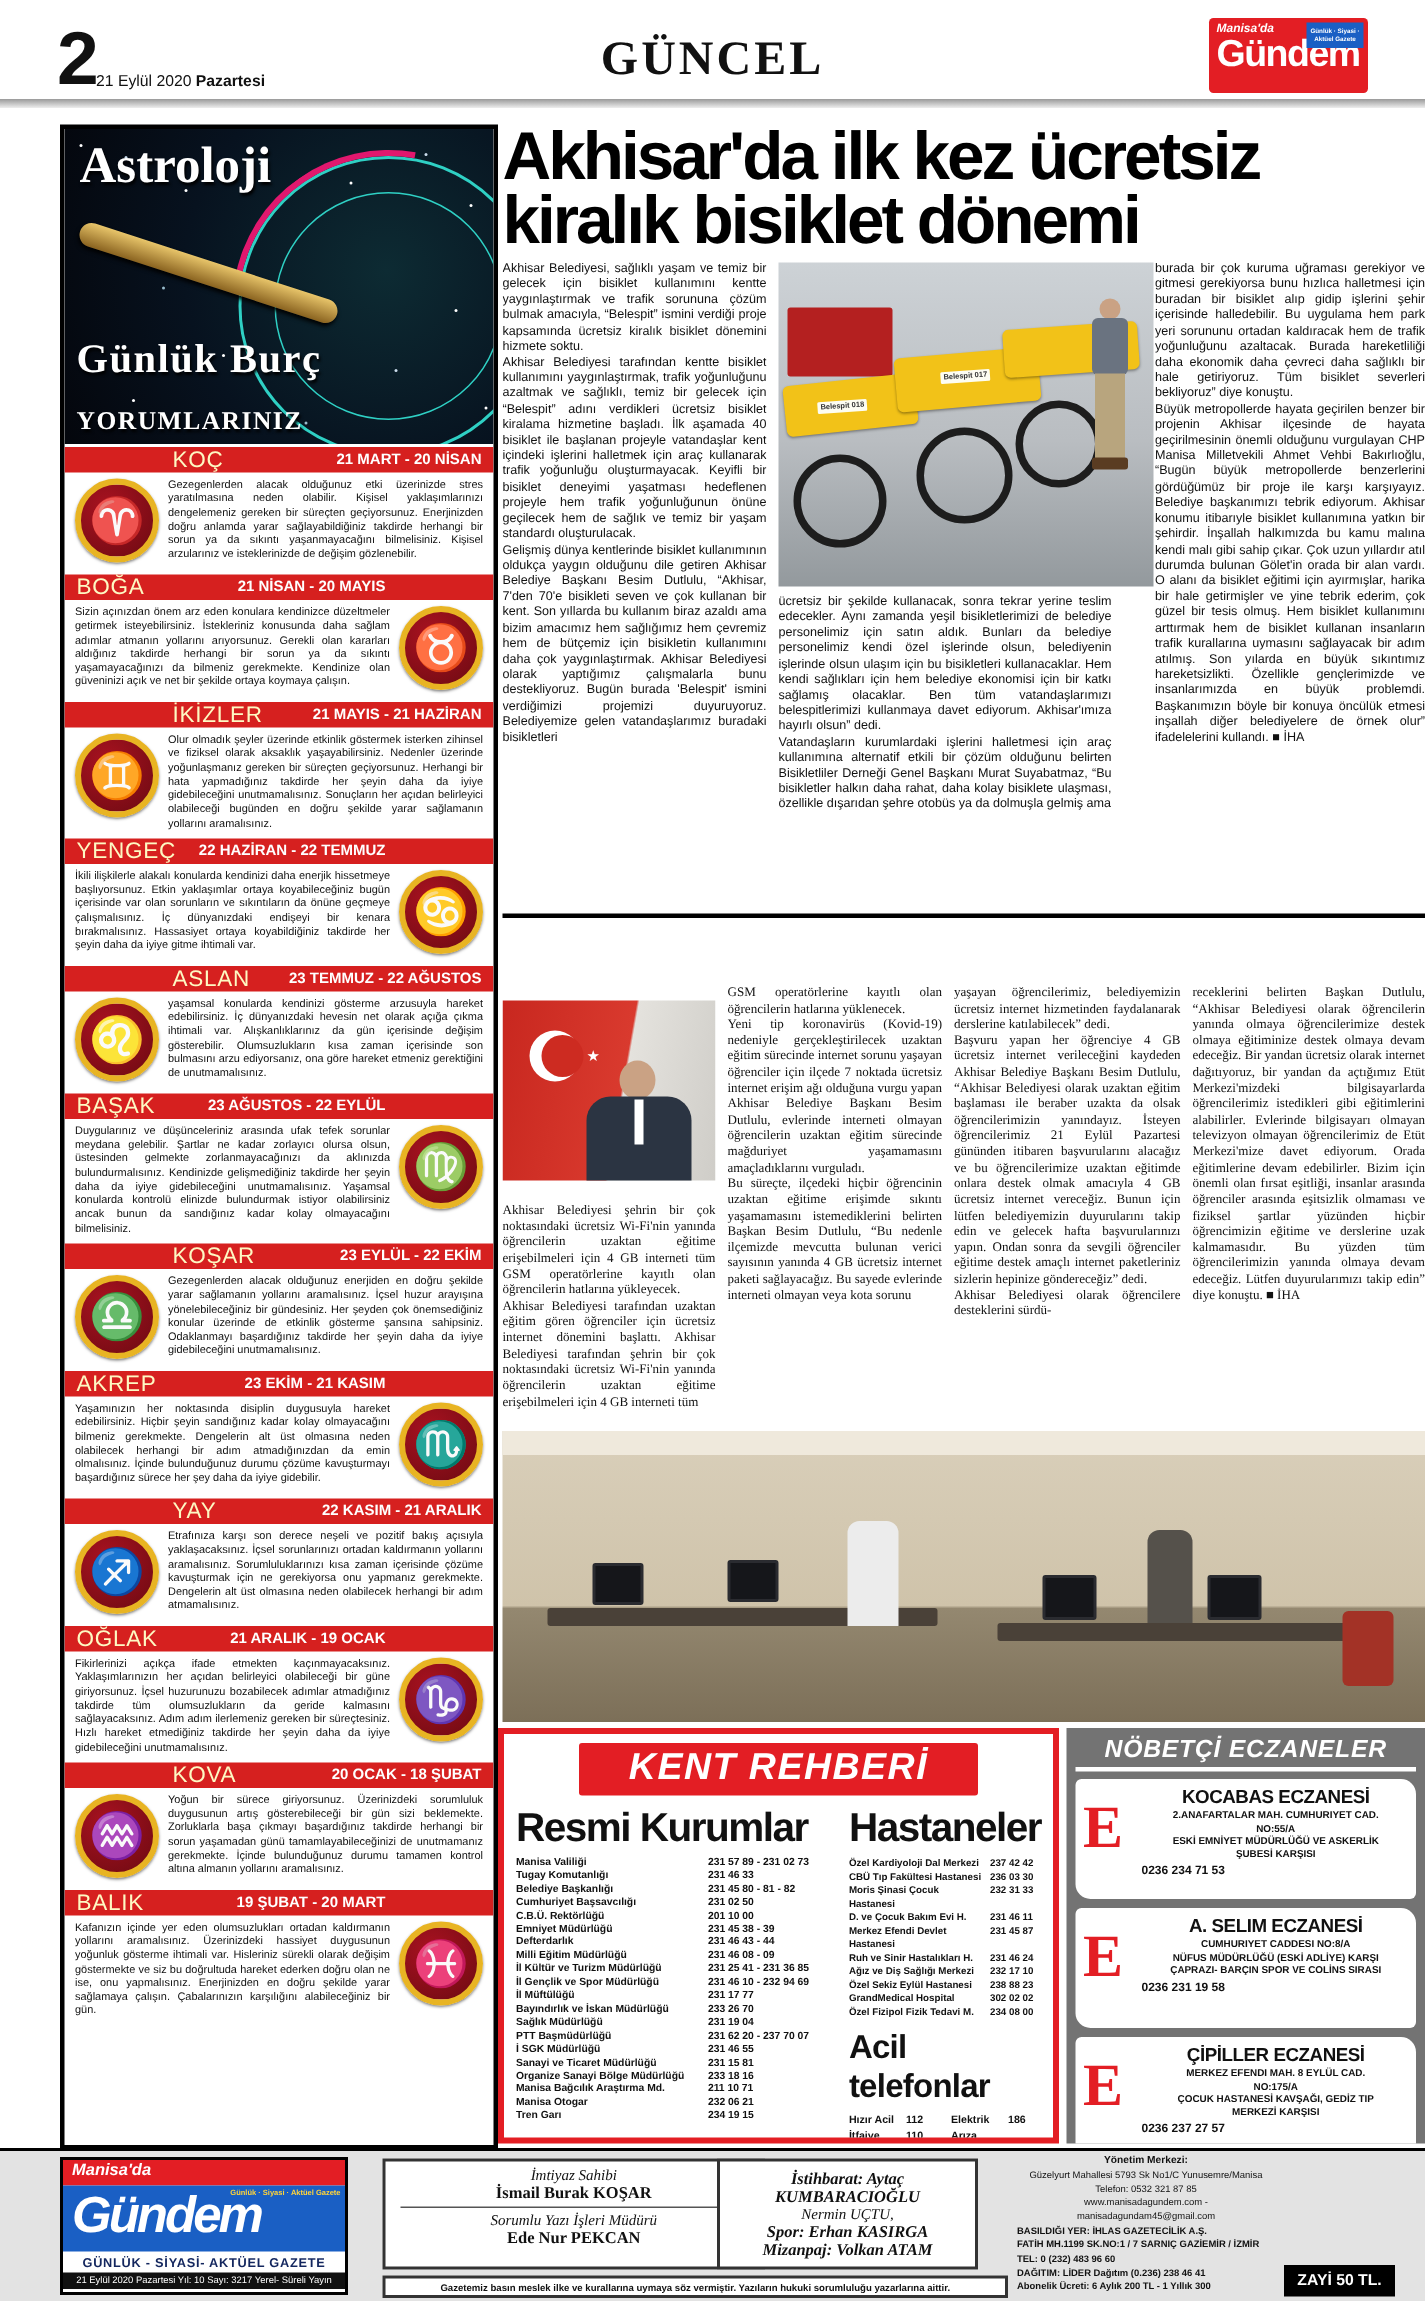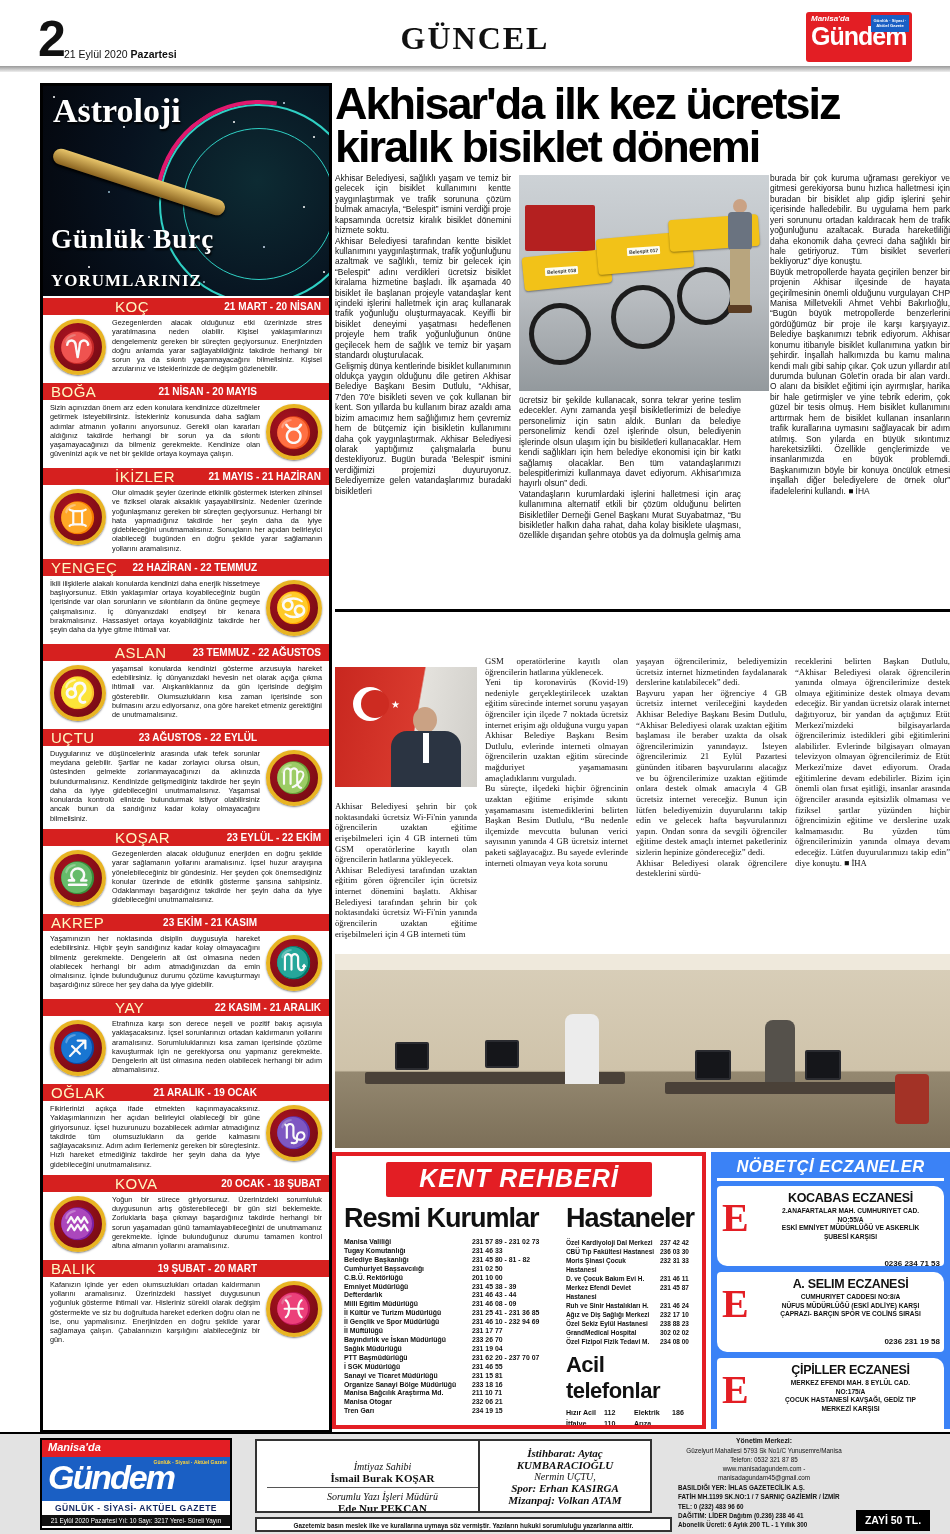--- a/index.html
+++ b/index.html
@@ -109,42 +109,42 @@
   .krow .p{width:84px}
   .hrow{display:flex;font-size:6.5px;font-weight:700;line-height:9px}
   .hrow .n{flex:1;padding-right:2px}
   .hrow .p{width:34px}
   .acil-wrap{display:flex;gap:8px}
   .acil-wrap>div{flex:1}
   .arow{display:flex;font-size:7.1px;font-weight:700;line-height:11px}
   .arow .n{flex:1}
   .arow .p{width:22px}
   
-  .ecz{left:711px;top:1152px;width:239px;height:277px;background:#3b82f6;padding:3px 6px;overflow:hidden}
+  .ecz{left:711px;top:1152px;width:239px;height:277px;background:#737373;padding:3px 6px;overflow:hidden}
   .ecz-title{color:#fff;font-weight:900;font-style:italic;text-align:center;font-size:16.5px;
     letter-spacing:.5px;padding:2px 0;border-bottom:3px solid #fff;margin-bottom:5px}
   .ecard{background:#fff;border-radius:4px 10px 4px 10px;margin-bottom:6px;height:80px;position:relative;
     padding:5px 4px 3px 44px;overflow:hidden}
   .ecard .E{position:absolute;left:5px;top:12px;font-size:40px;font-weight:900;color:#e31e24;
     font-family:"Liberation Serif",serif;line-height:1}
   .ecard .ename{font-size:12.5px;font-weight:900;text-align:center;letter-spacing:-.3px;margin-bottom:2px}
   .ecard .eaddr{font-size:6.6px;font-weight:700;text-align:center;white-space:pre-line;line-height:1.3}
-  .ecard .ephone{font-size:8px;font-weight:700;text-align:right;margin-top:18px}
+  .ecard .ephone{font-size:8px;font-weight:700;text-align:left;margin-top:1px}
   
   .footer{left:0;top:1432px;width:950px;height:102px;background:#e3e3e3;border-top:2px solid #000}
   .flogo{position:absolute;left:40px;top:4px;width:192px;height:92px;border:2px solid #000;background:#fff;overflow:hidden}
   .flogo .f-red{background:#e31e24;color:#fff;font-style:italic;font-weight:900;font-size:11px;padding:1px 6px;height:17px}
   .flogo .f-blue{background:#1a5fc4;height:44px;position:relative}
   .flogo .f-gundem{color:#fff;font-weight:900;font-size:34px;letter-spacing:-2px;line-height:1;padding:3px 6px;font-style:italic}
   .flogo .f-tag{position:absolute;right:3px;top:2px;color:#ffd43a;font-size:5px;font-weight:700}
   .flogo .f-gaz{color:#13265e;font-weight:900;font-size:8.5px;text-align:center;padding-top:2px;letter-spacing:.5px}
   .flogo .f-issue{background:#111;color:#fff;font-size:6.3px;text-align:center;padding:2px 0;margin-top:2px}
   .fbox{position:absolute;background:#fff;border:2px solid #333;text-align:center;
     font-family:"Liberation Serif",serif;overflow:hidden}
-  .fbox1{left:255px;top:5px;width:255px;height:74px;padding-top:20px}
+  .fbox1{left:255px;top:5px;width:255px;height:74px;padding-top:4px}
   .fbox2{left:478px;top:5px;width:174px;height:74px;padding-top:6px}
   .flabel{font-style:italic;font-size:10px}
   .fname{font-weight:900;font-size:11px}
   .fsep{border-top:1.5px solid #555;margin:3px 10px}
   .fpledge{left:255px;top:83px;width:417px;height:15px;padding-top:3px;font-size:6.4px;font-weight:900;
     font-family:"Liberation Sans",sans-serif}
   .fright{position:absolute;left:678px;top:2px;width:172px;font-size:6.3px;line-height:1.45;text-align:center}
   .fright .yt{font-weight:900;font-size:6.8px}
   .fright .yl{white-space:pre-line}
   .fright .bl{white-space:pre-line;text-align:left;font-weight:700;margin-top:1px}
@@ -222,21 +222,21 @@
       <span class="sign-name">ASLAN</span>
       <span class="sign-dates">23 TEMMUZ - 22 AĞUSTOS</span>
     </div>
     <div class="sign-body">
       <div class="sign-icon">♌</div>
       <p class="sign-text">yaşamsal konularda kendinizi gösterme arzusuyla hareket edebilirsiniz. İç dünyanızdaki hevesin net olarak açığa çıkma ihtimali var. Alışkanlıklarınız da gün içerisinde değişim gösterebilir. Olumsuzlukların kısa zaman içerisinde son bulmasını arzu ediyorsanız, ona göre hareket etmeniz gerektiğini de unutmamalısınız.</p>
     </div>
   </div>
   <div class="sign-block iconright">
     <div class="sign-bar">
-      <span class="sign-name">UÇTU</span>
+      <span class="sign-name">BAŞAK</span>
       <span class="sign-dates">23 AĞUSTOS - 22 EYLÜL</span>
     </div>
     <div class="sign-body">
       <div class="sign-icon">♍</div>
       <p class="sign-text">Duygularınız ve düşünceleriniz arasında ufak tefek sorunlar meydana gelebilir. Şartlar ne kadar zorlayıcı olursa olsun, üstesinden gelmekte zorlanmayacağınızı da aklınızda bulundurmalısınız. Kendinizde gelişmediğiniz takdirde her şeyin daha da iyiye gidebileceğini unutmamalısınız. Yaşamsal konularda kontrolü elinizde bulundurmak istiyor olabilirsiniz ancak bunun da sandığınız kadar kolay olmayacağını bilmelisiniz.</p>
     </div>
   </div>
   <div class="sign-block iconleft">
     <div class="sign-bar">
       <span class="sign-name">KOŞAR</span>

